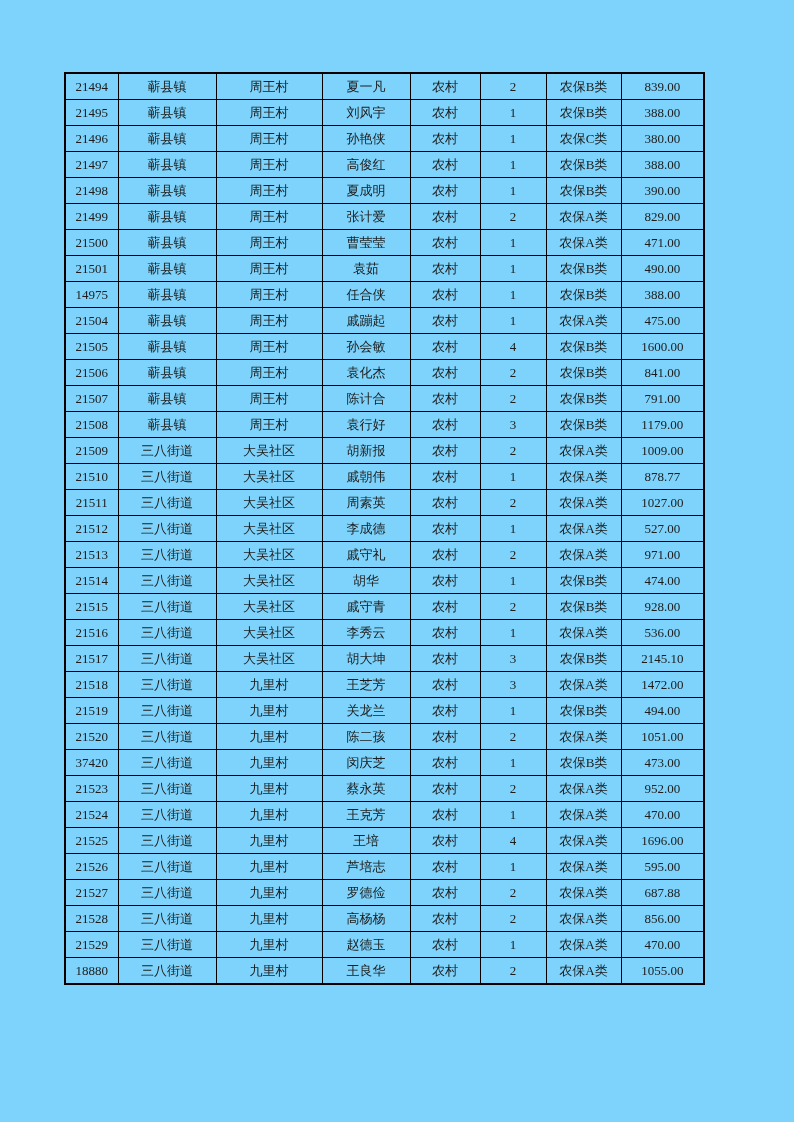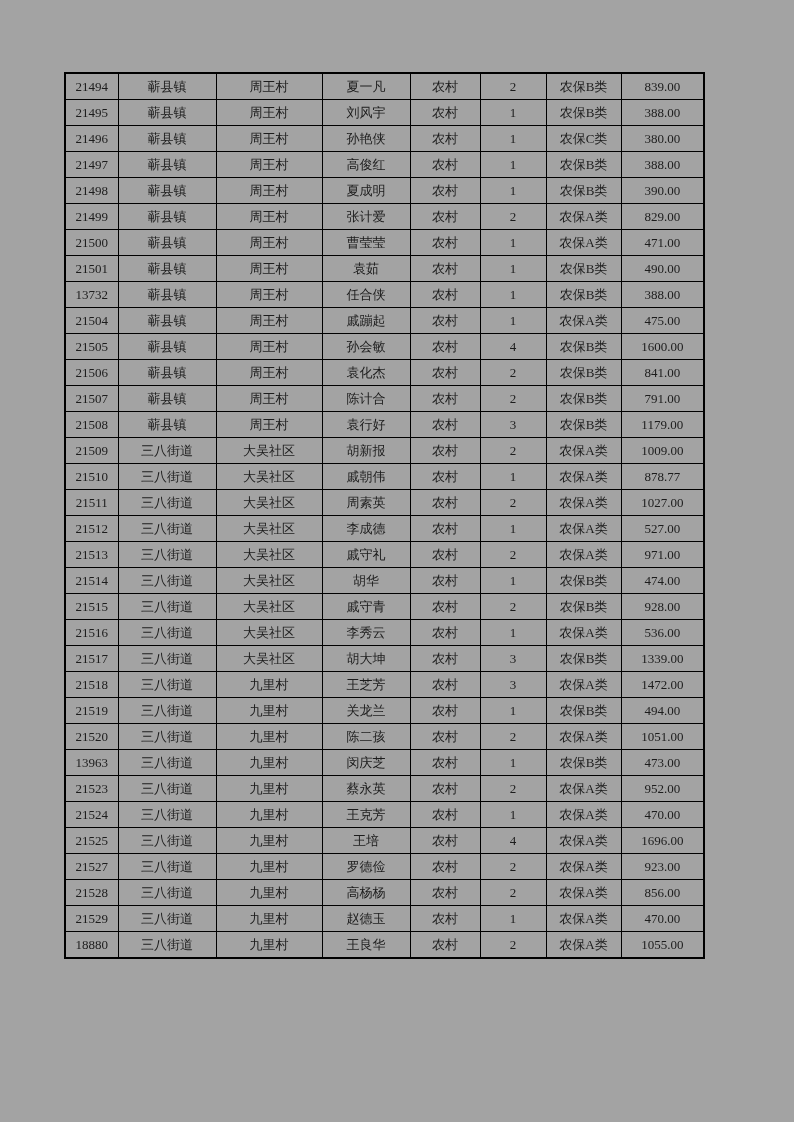--- a/index.html
+++ b/index.html
@@ -10,21 +10,21 @@
     width: 794px;
     height: 1122px;
     background: #ffffff;
     position: relative;
     font-family: "Liberation Serif", "DejaVu Serif", serif;
     overflow: hidden;
   }
   .page {
     position: absolute;
     inset: 0;
-    background: #a3a3a3;
+    background: #7dd3fc;
   }
   table.records {
     position: absolute;
     left: 64px;
     top: 72px;
     border-collapse: collapse;
     table-layout: fixed;
     border: 2px solid #000000;
   }
   table.records td {
@@ -130,21 +130,21 @@
           <td>21501</td>
           <td>蕲县镇</td>
           <td>周王村</td>
           <td>袁茹</td>
           <td>农村</td>
           <td>1</td>
           <td>农保B类</td>
           <td>490.00</td>
         </tr>
         <tr>
-          <td>13732</td>
+          <td>14975</td>
           <td>蕲县镇</td>
           <td>周王村</td>
           <td>任合侠</td>
           <td>农村</td>
           <td>1</td>
           <td>农保B类</td>
           <td>388.00</td>
         </tr>
         <tr>
           <td>21504</td>
@@ -277,21 +277,21 @@
           <td>536.00</td>
         </tr>
         <tr>
           <td>21517</td>
           <td>三八街道</td>
           <td>大吴社区</td>
           <td>胡大坤</td>
           <td>农村</td>
           <td>3</td>
           <td>农保B类</td>
-          <td>1339.00</td>
+          <td>2145.10</td>
         </tr>
         <tr>
           <td>21518</td>
           <td>三八街道</td>
           <td>九里村</td>
           <td>王芝芳</td>
           <td>农村</td>
           <td>3</td>
           <td>农保A类</td>
           <td>1472.00</td>
@@ -310,21 +310,21 @@
           <td>21520</td>
           <td>三八街道</td>
           <td>九里村</td>
           <td>陈二孩</td>
           <td>农村</td>
           <td>2</td>
           <td>农保A类</td>
           <td>1051.00</td>
         </tr>
         <tr>
-          <td>13963</td>
+          <td>37420</td>
           <td>三八街道</td>
           <td>九里村</td>
           <td>闵庆芝</td>
           <td>农村</td>
           <td>1</td>
           <td>农保B类</td>
           <td>473.00</td>
         </tr>
         <tr>
           <td>21523</td>
@@ -350,28 +350,38 @@
           <td>21525</td>
           <td>三八街道</td>
           <td>九里村</td>
           <td>王培</td>
           <td>农村</td>
           <td>4</td>
           <td>农保A类</td>
           <td>1696.00</td>
         </tr>
         <tr>
+          <td>21526</td>
+          <td>三八街道</td>
+          <td>九里村</td>
+          <td>芦培志</td>
+          <td>农村</td>
+          <td>1</td>
+          <td>农保A类</td>
+          <td>595.00</td>
+        </tr>
+        <tr>
           <td>21527</td>
           <td>三八街道</td>
           <td>九里村</td>
           <td>罗德俭</td>
           <td>农村</td>
           <td>2</td>
           <td>农保A类</td>
-          <td>923.00</td>
+          <td>687.88</td>
         </tr>
         <tr>
           <td>21528</td>
           <td>三八街道</td>
           <td>九里村</td>
           <td>高杨杨</td>
           <td>农村</td>
           <td>2</td>
           <td>农保A类</td>
           <td>856.00</td>

